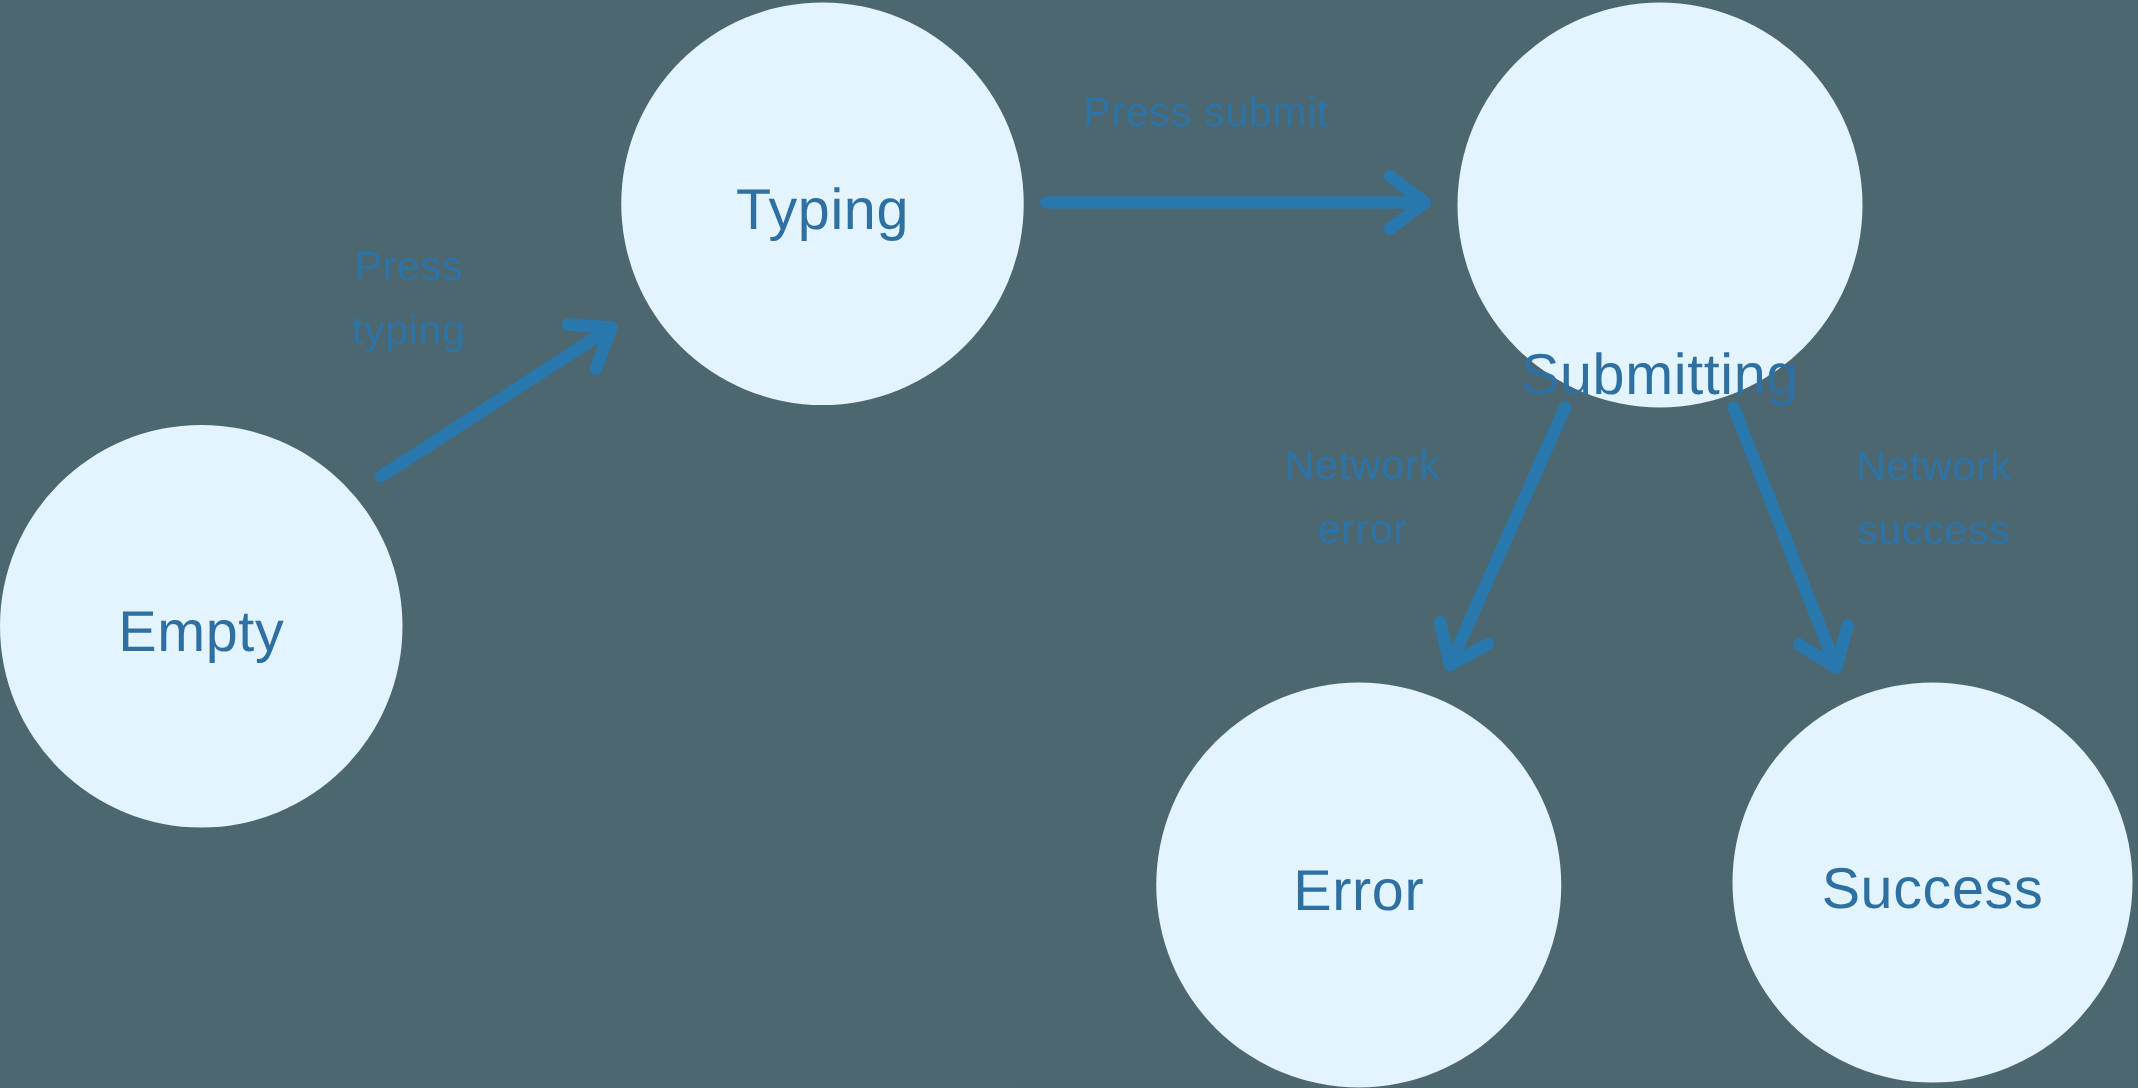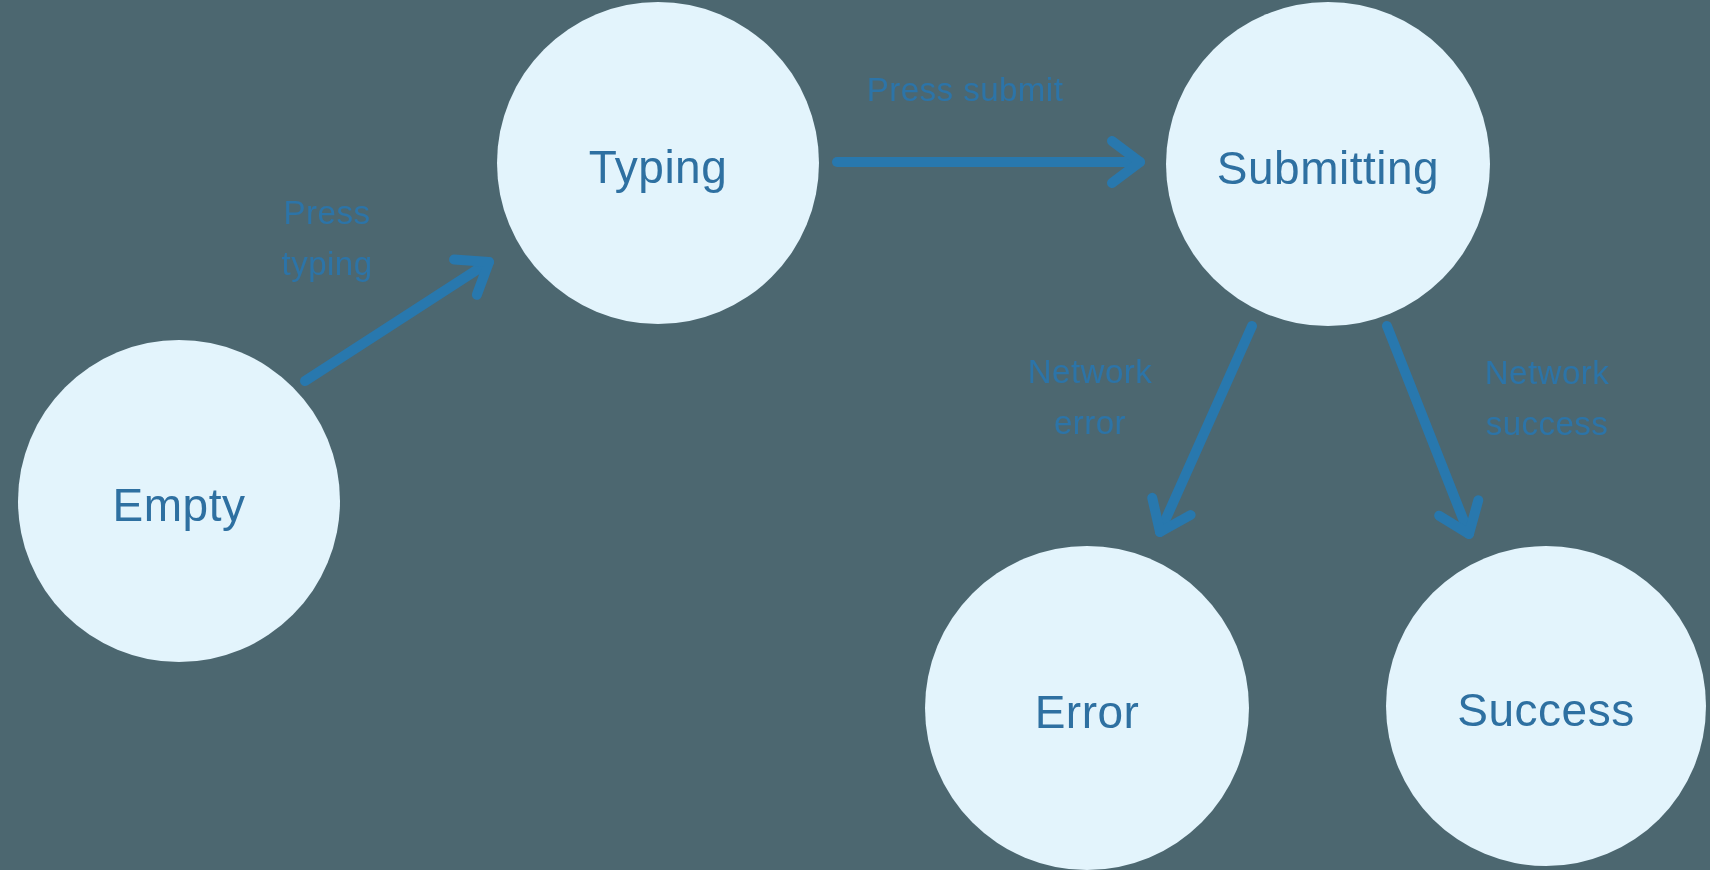--- a/index.html
+++ b/index.html
@@ -75,29 +75,29 @@
       <marker id="chevron" viewBox="-40 -30 50 60" refX="0" refY="0" markerWidth="50" markerHeight="60" markerUnits="userSpaceOnUse" orient="auto">
         <path class="edge-head" d="M -28,-21 L 0,0 L -28,21"></path>
       </marker>
     </defs>
     <path class="edge" d="M 305,381 L 489,262" marker-end="url(#chevron)"></path>
     <path class="edge" d="M 837,162 L 1140,162" marker-end="url(#chevron)"></path>
     <path class="edge" d="M 1252,326 L 1160,532" marker-end="url(#chevron)"></path>
     <path class="edge" d="M 1387,326 L 1469,534" marker-end="url(#chevron)"></path>
   </svg>
 
-  <div class="node" style="left:18px; top:340px; width:322px; height:322px;text-align:right;">
+  <div class="node" style="left:0; top:340px; width:322px; height:322px;text-align:right;">
     <span class="node-label">Empty</span>
   </div>
 
   <div class="node" style="left:497px; top:2px; width:322px; height:322px;">
     <span class="node-label">Typing</span>
   </div>
 
-  <div class="node" style="left:1166px; top:2px; width:324px; height:324px;">
+  <div class="node" style="left:1166px; top:2px; width:324px; height:324px;align-items:flex-end;">
     <span class="node-label">Submitting</span>
   </div>
 
   <div class="node" style="left:925px; top:546px; width:324px; height:324px;">
     <span class="node-label">Error</span>
   </div>
 
   <div class="node" style="left:1386px; top:546px; width:320px; height:320px;">
     <span class="node-label">Success</span>
   </div>

